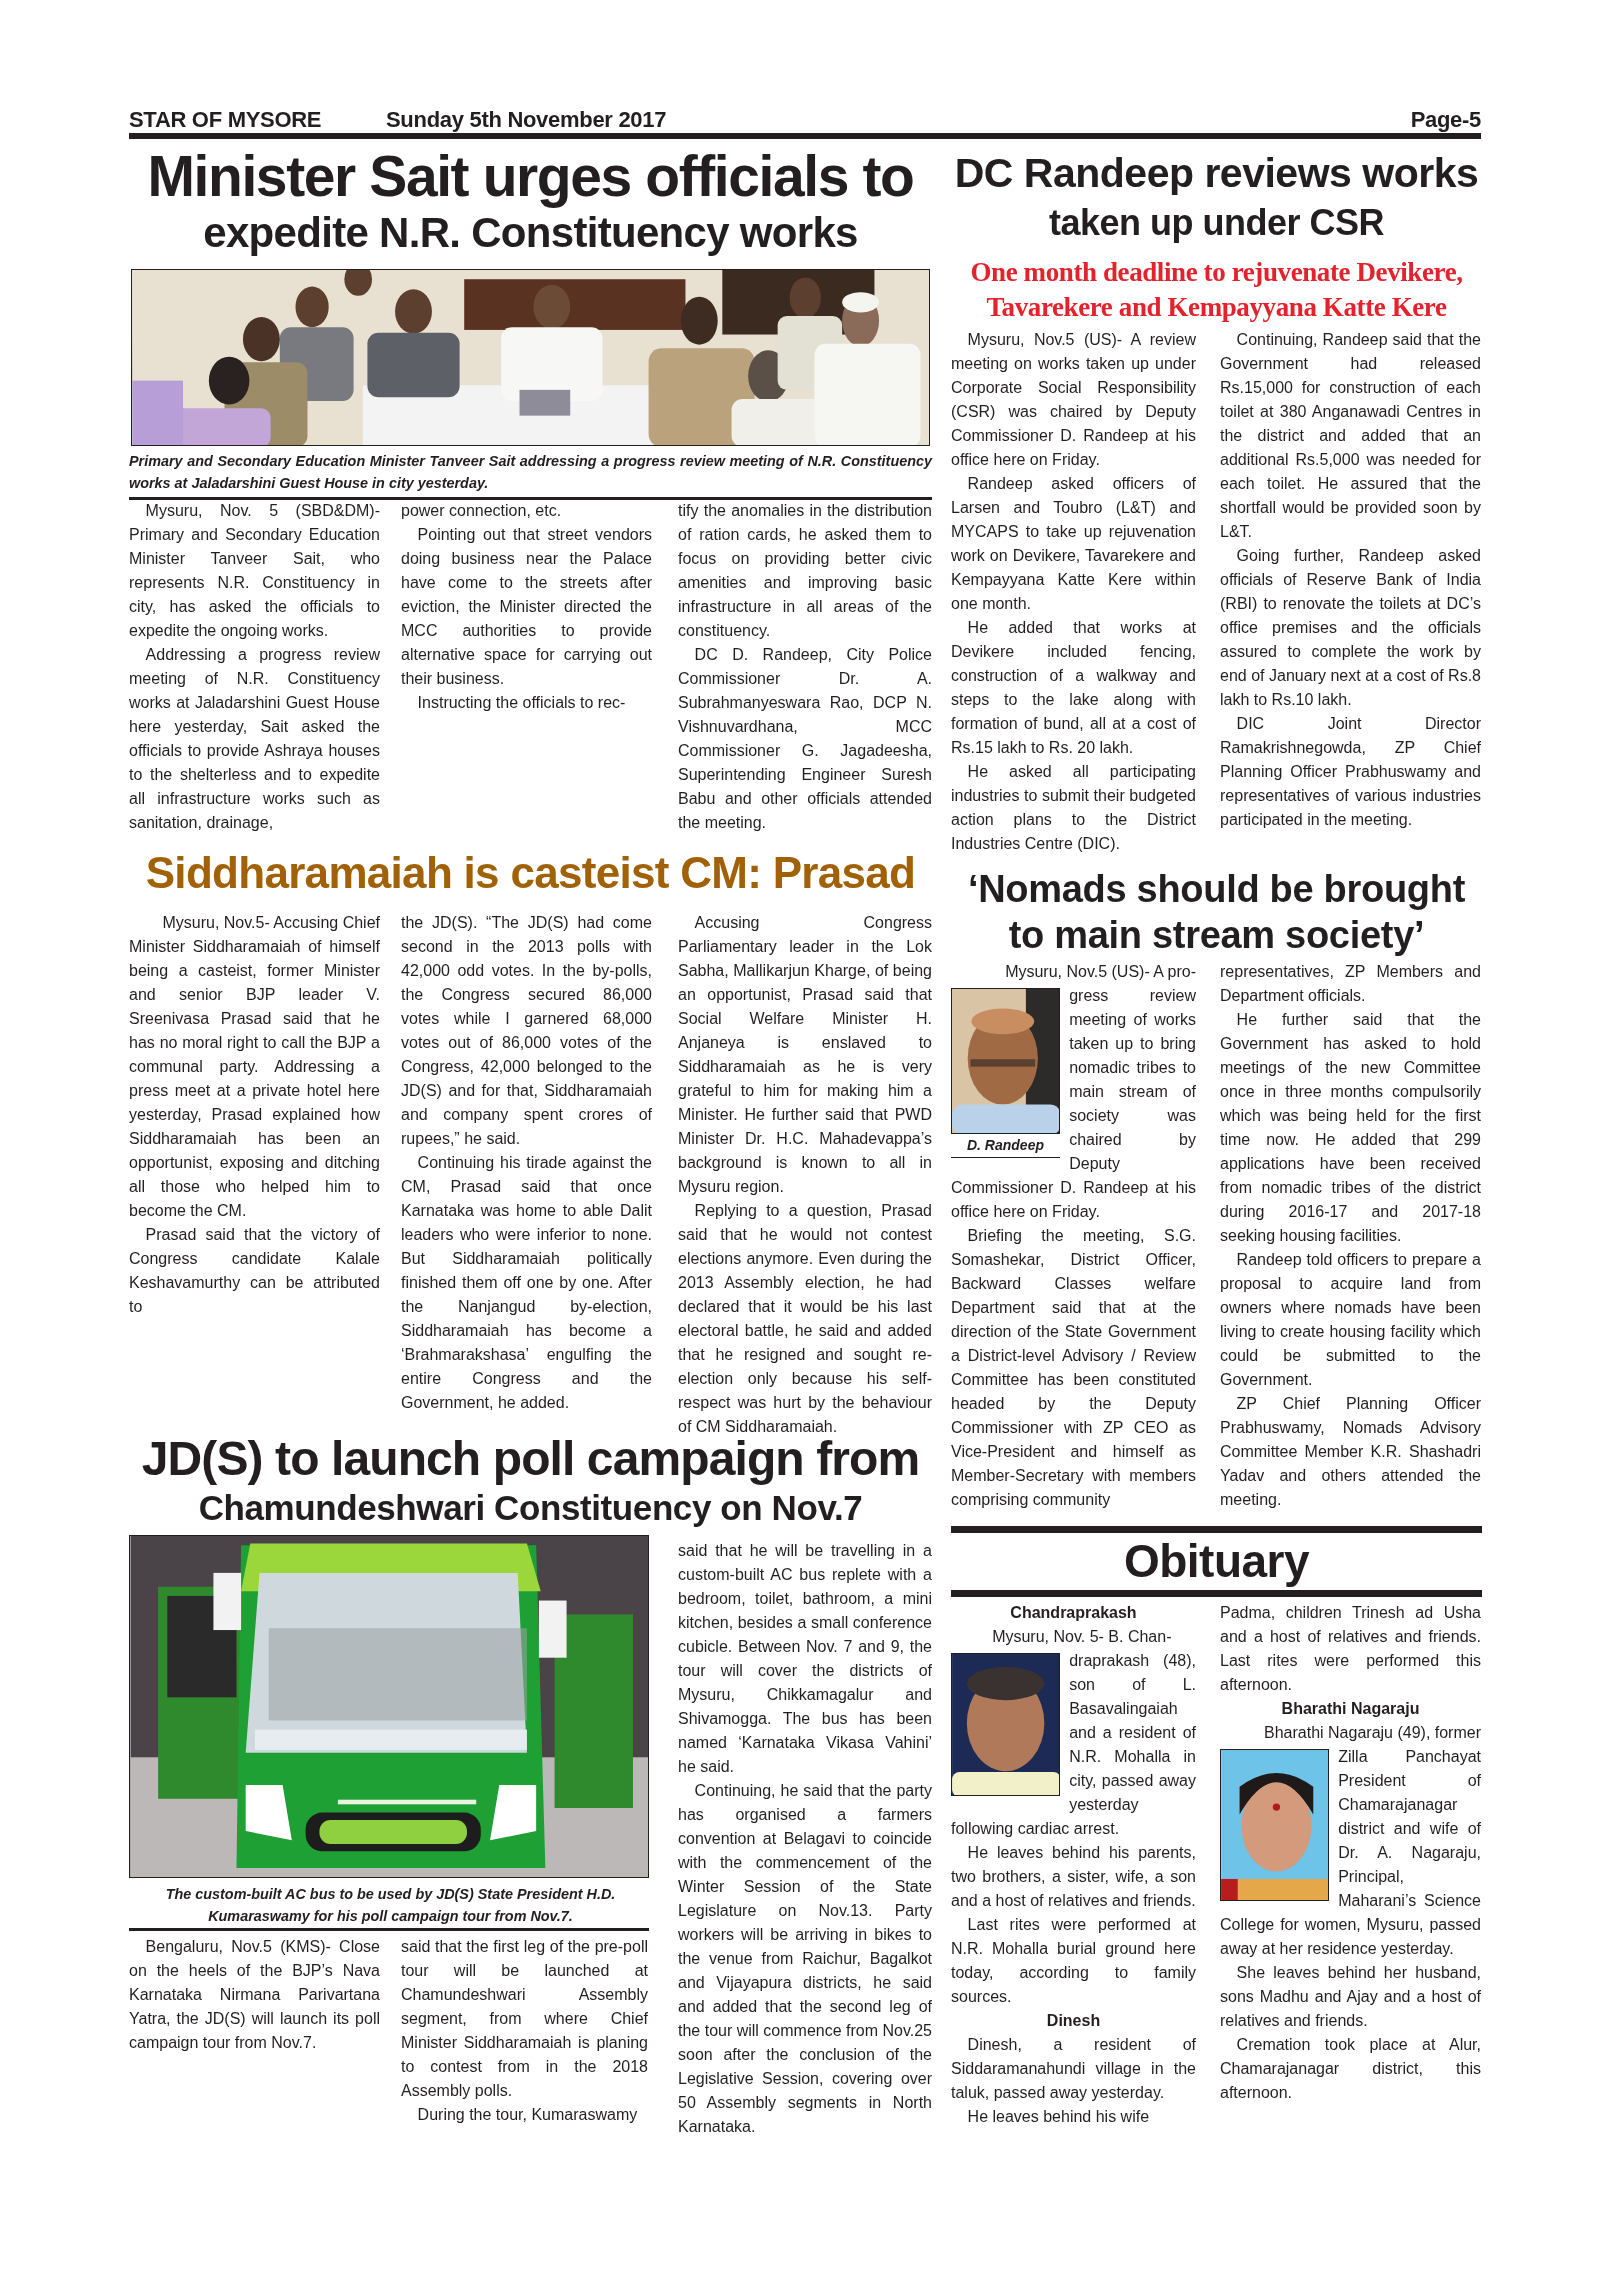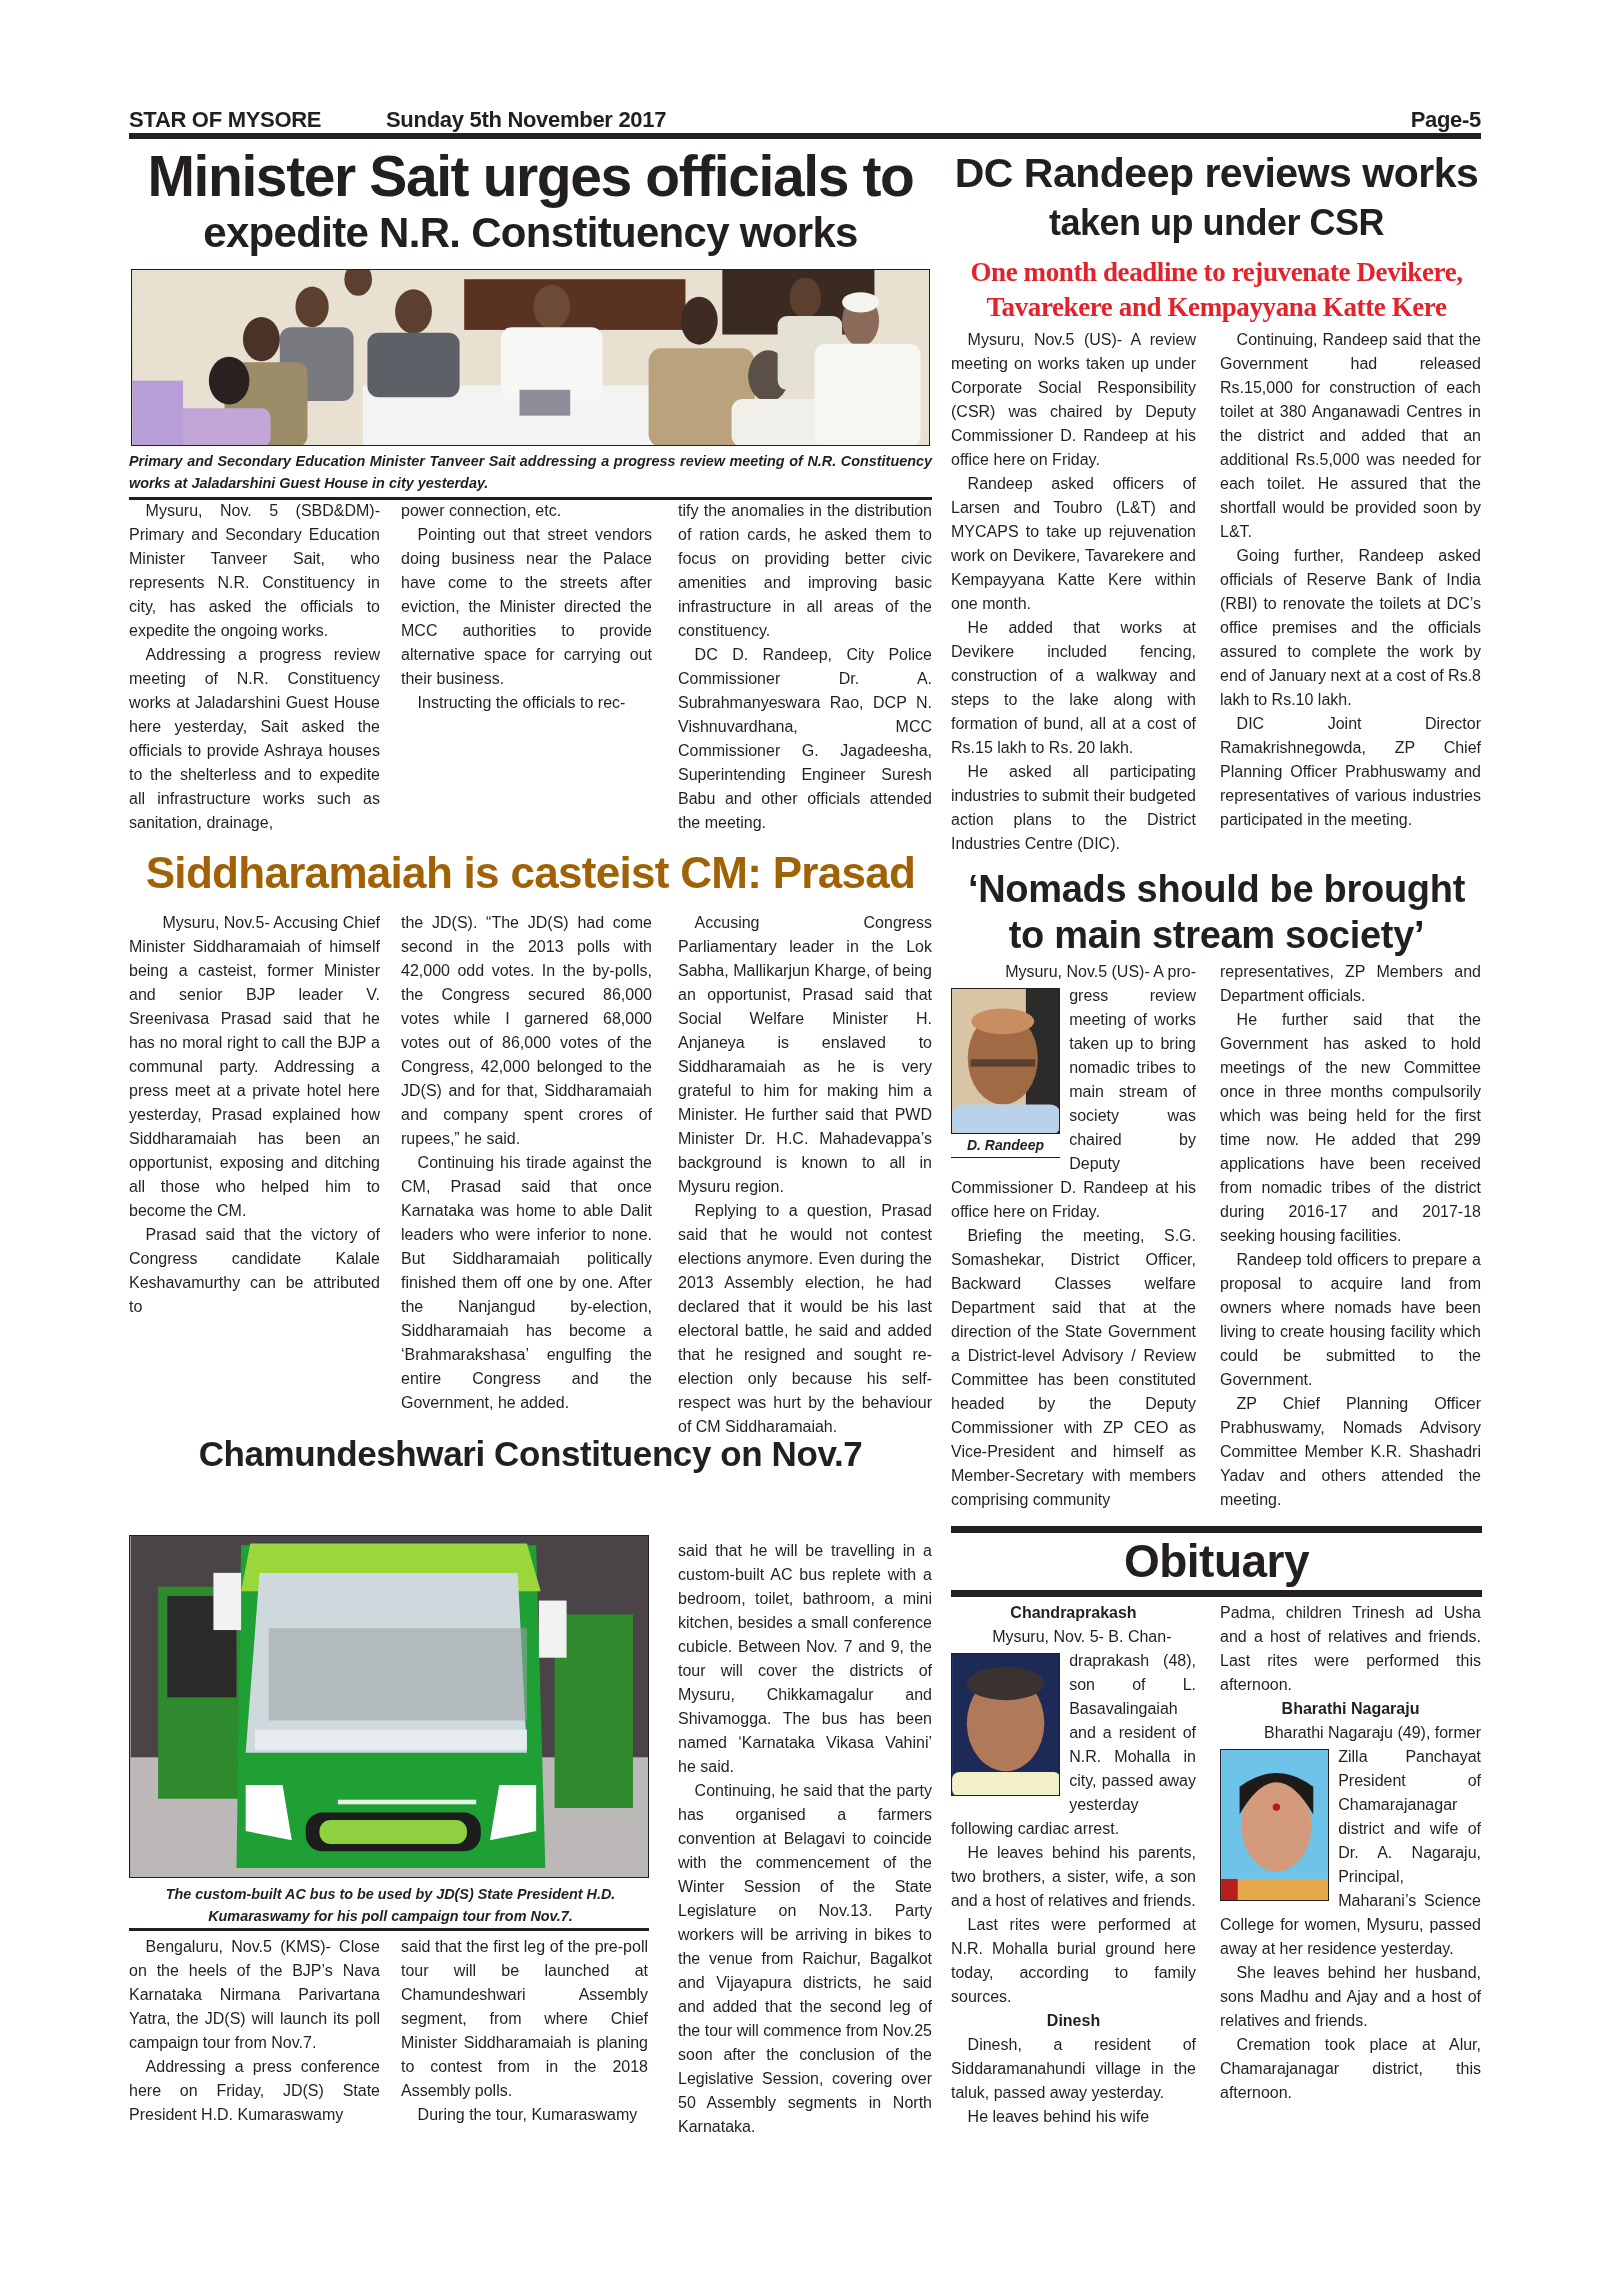--- a/index.html
+++ b/index.html
@@ -152,20 +152,21 @@
   <p>Briefing the meeting, S.G. Somashekar, District Officer, Backward Classes welfare Department said that at the direction of the State Government a District-level Advisory / Review Committee has been constituted headed by the Deputy Commissioner with ZP CEO as Vice-President and himself as Member-Secretary with members comprising community</p>
 </div>
 <div class="col body" style="left:1220px; top:960px; width:261px;">
   <p class="noind">representatives, ZP Members and Department officials.</p>
   <p>He further said that the Government has asked to hold meetings of the new Committee once in three months compulsorily which was being held for the first time now. He added that 299 applications have been received from nomadic tribes of the district during 2016-17 and 2017-18 seeking housing facilities.</p>
   <p>Randeep told officers to prepare a proposal to acquire land from owners where nomads have been living to create housing facility which could be submitted to the Government.</p>
   <p>ZP Chief Planning Officer Prabhuswamy, Nomads Advisory Committee Member K.R. Shashadri Yadav and others attended the meeting.</p>
 </div>
 
 <div class="abs hl" style="left:129px; top:1432px; width:803px;">
+  <div style="font-size:48px; line-height:54px; letter-spacing:-0.9px;">JD(S) to launch poll campaign from</div>
   <div style="font-size:35px; line-height:44px; letter-spacing:-0.4px;">Chamundeshwari Constituency on Nov.7</div>
 </div>
 
 <div class="photo" style="left:129px; top:1535px; width:520px; height:343px;">
   <svg width="520" height="343" viewBox="0 0 563 372">
     <rect width="563" height="372" fill="#4a4448"></rect>
     <rect x="0" y="240" width="563" height="132" fill="#bdb8b8"></rect>
     <rect x="30" y="55" width="95" height="230" fill="#2f8a2d"></rect>
     <rect x="40" y="65" width="75" height="110" fill="#2a2a2a"></rect>
     <rect x="460" y="85" width="85" height="210" fill="#2f8a2d"></rect>
@@ -181,21 +182,20 @@
     <rect x="190" y="300" width="190" height="42" rx="18" fill="#1d1d1d"></rect>
     <rect x="205" y="308" width="160" height="26" rx="12" fill="#8fd040"></rect>
     <rect x="225" y="286" width="150" height="5" fill="#e8f6e0"></rect>
   </svg>
 </div>
 <div class="abs caption" style="left:148px; top:1883px; width:485px; text-align:center; font-size:14.4px;">The custom-built AC bus to be used  by JD(S) State President H.D. Kumaraswamy for his poll campaign tour from Nov.7.</div>
 <div class="caption-rule" style="left:129px; top:1928px; width:520px;"></div>
 
 <div class="col body" style="left:129px; top:1935px; width:251px;">
   <p>Bengaluru, Nov.5 (KMS)- Close on the heels of the BJP’s Nava Karnataka Nirmana Parivartana Yatra, the JD(S) will launch its poll campaign tour from Nov.7.</p>
-  <p>Addressing a press conference here on Friday, JD(S) State President H.D. Kumaraswamy</p>
 </div>
 <div class="col body" style="left:401px; top:1935px; width:247px;">
   <p class="noind">said that the first leg of the pre-poll tour will be launched at Chamundeshwari Assembly segment, from where Chief Minister Siddharamaiah is planing to contest from in the 2018 Assembly polls.</p>
   <p>During the tour, Kumaraswamy</p>
 </div>
 <div class="col body" style="left:678px; top:1539px; width:254px;">
   <p class="noind">said that he will be travelling in a custom-built AC bus replete with a bedroom, toilet, bathroom, a mini kitchen, besides a small conference cubicle. Between Nov. 7 and 9, the tour will cover the districts of Mysuru, Chikkamagalur and Shivamogga. The bus has been named ‘Karnataka Vikasa Vahini’ he said.</p>
   <p>Continuing, he said that the party has organised a farmers convention at Belagavi to coincide with the commencement of the Winter Session of the State Legislature on Nov.13. Party workers will be arriving in bikes to the venue from Raichur, Bagalkot and Vijayapura districts, he said and added that the second leg of the tour will commence from Nov.25 soon after the conclusion of the Legislative Session, covering over 50 Assembly segments in North Karnataka.</p>
 </div>
 

